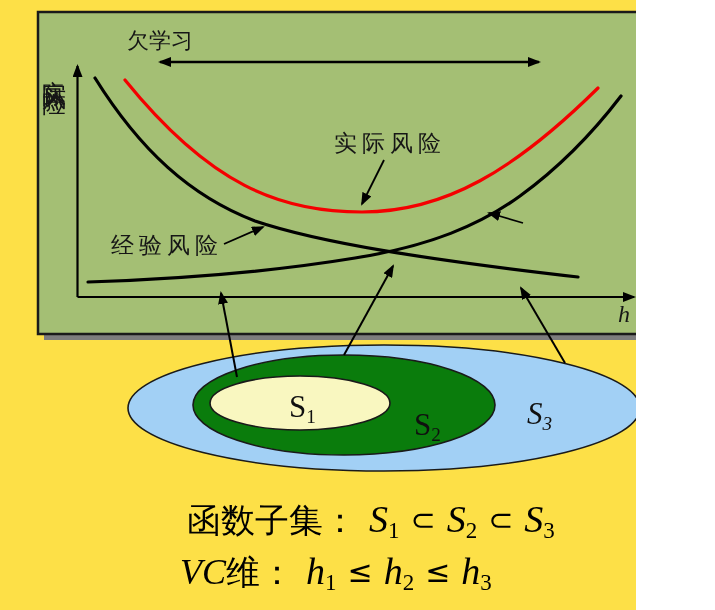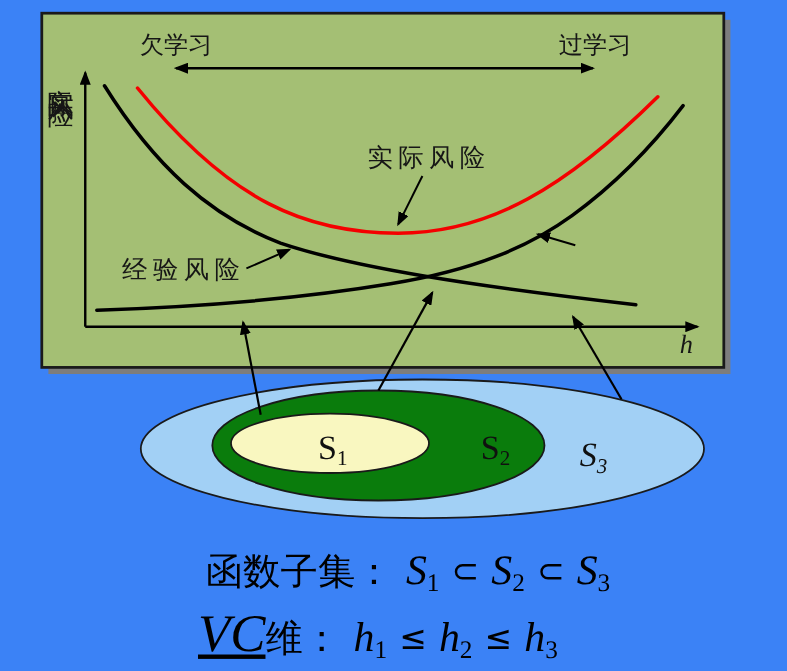--- a/index.html
+++ b/index.html
@@ -1,29 +1,29 @@
 <!DOCTYPE html>
 <html><head>
 <meta charset="utf-8">
 <style>
   html,body{margin:0;padding:0;background:#ffffff;}
-  .stage{position:relative;width:715px;height:610px;background:#3b82f6;overflow:hidden;
-         font-family:"Liberation Sans","DejaVu Sans",sans-serif;color:#111;}
+  .stage{position:relative;width:594px;height:610px;background:#fde047;overflow:hidden;
+         font-family:"Liberation Sans","DejaVu Sans",sans-serif;color:#111;padding-left:42px;}
   .stage svg{position:absolute;left:0;top:0;}
   .lbl{position:absolute;white-space:nowrap;color:#161616;}
   .cn22{font-size:22px;}
   .curveLbl{font-size:23px;letter-spacing:5px;}
   .vert{writing-mode:vertical-rl;text-orientation:upright;font-size:24px;line-height:28px;letter-spacing:4px;}
   .hlbl{font-family:"Liberation Serif","DejaVu Serif",serif;font-style:italic;font-size:24px;}
   .setLbl{font-family:"Liberation Serif","DejaVu Serif",serif;font-size:31px;color:#101010;}
   .setLbl .sub{font-size:0.62em;vertical-align:-0.3em;}
   .formula{position:absolute;white-space:nowrap;color:#000;text-align:center;}
   .formula .cjk{font-size:34px;margin-right:12px;}
   .formula .mvar{font-family:"Liberation Serif","DejaVu Serif",serif;font-style:italic;font-size:38px;}
-  .formula .vcvar{font-family:"Liberation Serif","DejaVu Serif",serif;font-style:italic;font-size:48px;text-decoration:underline;}
+  .formula .vcvar{font-family:"Liberation Serif","DejaVu Serif",serif;font-style:italic;font-size:36px;}
   .formula .sub{font-family:"Liberation Serif","DejaVu Serif",serif;font-style:normal;font-size:23px;vertical-align:-0.28em;}
   .formula .op{font-family:"DejaVu Sans","Liberation Serif",serif;font-size:30px;margin:0 11px;vertical-align:0.06em;}
 </style>
 </head>
 <body>
 
 <div class="stage">
 
   <svg width="715" height="610" viewBox="0 0 715 610">
     <defs>
@@ -51,30 +51,29 @@
     <ellipse cx="384" cy="408" rx="256" ry="63" stroke="#1a1a1a" stroke-width="1.6" fill="#a2d0f5"></ellipse>
     <ellipse cx="344" cy="405" rx="151" ry="50" stroke="#1a1a1a" stroke-width="1.6" fill="#0a7c0c"></ellipse>
     <ellipse cx="300" cy="403" rx="90" ry="27" stroke="#1a1a1a" stroke-width="1.6" fill="#f9f7c0"></ellipse>
 
     <line x1="237" y1="377" x2="221" y2="293" stroke="#000" stroke-width="2" marker-end="url(#ah)"></line>
     <line x1="344" y1="355" x2="393" y2="266" stroke="#000" stroke-width="2" marker-end="url(#ah)"></line>
     <line x1="565" y1="363" x2="521" y2="288" stroke="#000" stroke-width="2" marker-end="url(#ah)"></line>
   </svg>
 
   <div class="lbl cn22" style="left:127px;top:26px;">欠学习</div>
-  <div class="lbl cn22" style="left:508px;top:26px;">过学习</div>
 
   <div class="lbl vert" style="left:40px;top:61px;">实际风险</div>
   <div class="lbl hlbl" style="left:618px;top:301px;">h</div>
 
   <div class="lbl curveLbl" style="left:334px;top:128px;">实际风险</div>
   <div class="lbl curveLbl" style="left:111px;top:230px;text-align:center;">经验风险</div>
 
   <div class="lbl setLbl" style="left:289px;top:389px;"><span>S</span><span class="sub">1</span></div>
-  <div class="lbl setLbl" style="left:414px;top:389px;margin-left:23px;"><span>S</span><span class="sub">2</span></div>
+  <div class="lbl setLbl" style="left:414px;top:407px;"><span>S</span><span class="sub">2</span></div>
   <div class="lbl setLbl" style="left:527px;top:396px;font-style:italic;"><span>S</span><span class="sub">3</span></div>
 
   <div class="formula" style="left:187px;top:497px;">
     <span class="cjk">函数子集：</span><span class="mvar">S</span><span class="sub">1</span><span class="op">⊂</span><span class="mvar">S</span><span class="sub">2</span><span class="op">⊂</span><span class="mvar">S</span><span class="sub">3</span>
   </div>
 
   <div class="formula" style="left:180px;top:549px;">
     <span class="vcvar">VC</span><span class="cjk">维：</span><span class="mvar">h</span><span class="sub">1</span><span class="op">≤</span><span class="mvar">h</span><span class="sub">2</span><span class="op">≤</span><span class="mvar">h</span><span class="sub">3</span>
   </div>
 

